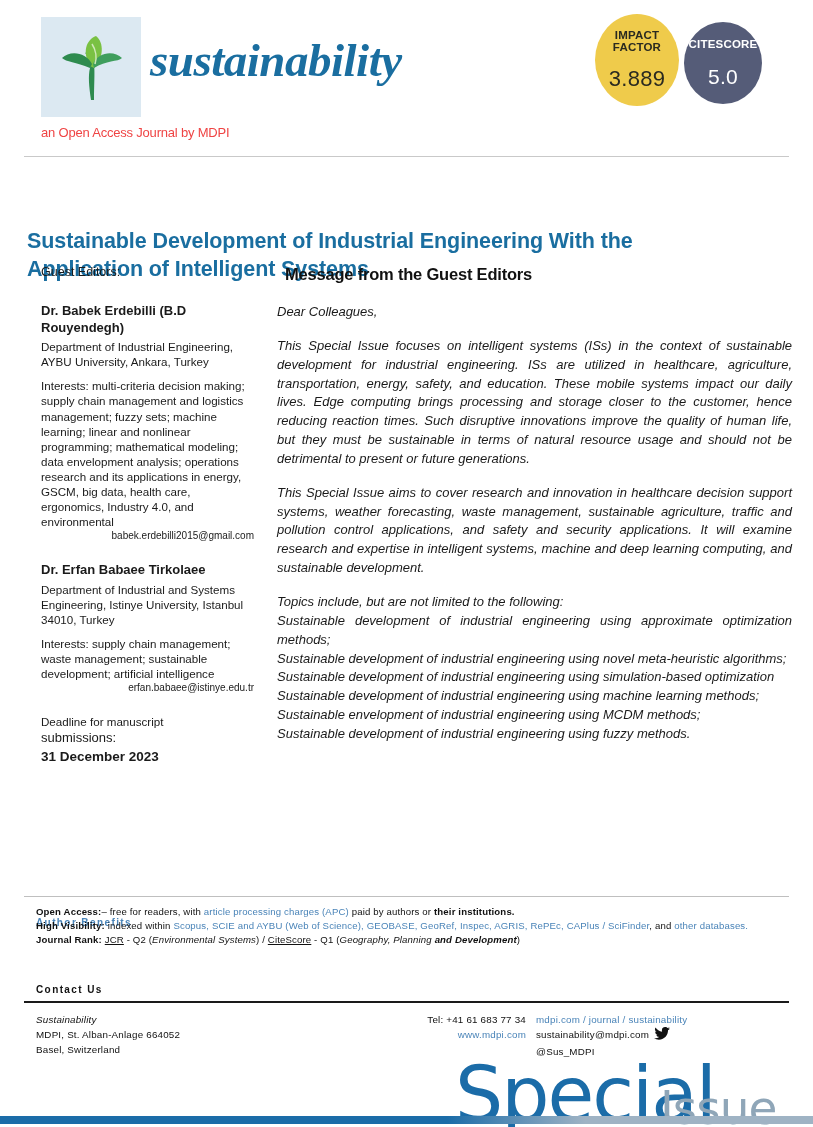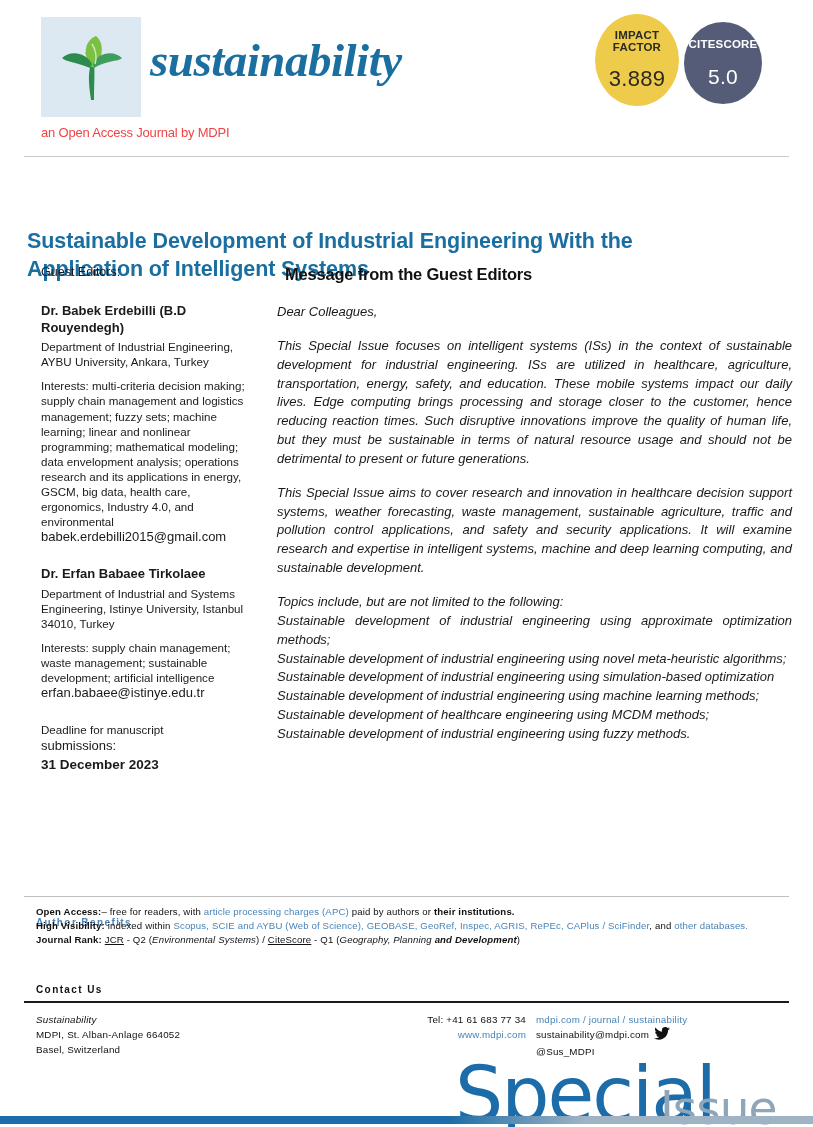--- a/index.html
+++ b/index.html
@@ -67,21 +67,21 @@
     font-size:16.5px;font-weight:bold;color:#111;letter-spacing:-0.2px;
   }
 
   .leftcol{
     position:absolute;left:41px;top:303px;width:213px;
     font-size:11.6px;line-height:1.3;color:#1a1a1a;
   }
   .ed-name{font-size:13px;font-weight:bold;line-height:1.28;margin-bottom:3px;}
   .ed-aff{margin-bottom:9px;}
   .ed-int{margin-bottom:0px;}
-  .ed-mail{font-size:13px;}
+  .ed-mail{font-size:10px;text-align:right;}
   .ed-block{margin-bottom:20px;}
   .deadline-lead{font-size:11.6px;margin-bottom:1px;}
   .deadline-sub{font-size:13px;margin-bottom:1px;}
   .deadline-date{font-size:13.5px;font-weight:bold;}
 
   .rightcol{
     position:absolute;left:277px;top:303px;width:515px;
     font-size:13px;line-height:1.45;color:#1a1a1a;
     text-align:justify;
     font-style:italic;
@@ -208,21 +208,21 @@
   <div class="rightcol">
     <p style="text-align:left;">Dear Colleagues,</p>
     <p>This Special Issue focuses on intelligent systems (ISs) in the context of sustainable development for industrial engineering. ISs are utilized in healthcare, agriculture, transportation, energy, safety, and education. These mobile systems impact our daily lives. Edge computing brings processing and storage closer to the customer, hence reducing reaction times. Such disruptive innovations improve the quality of human life, but they must be sustainable in terms of natural resource usage and should not be detrimental to present or future generations.</p>
     <p>This Special Issue aims to cover research and innovation in healthcare decision support systems, weather forecasting, waste management, sustainable agriculture, traffic and pollution control applications, and safety and security applications. It will examine research and expertise in intelligent systems, machine and deep learning computing, and sustainable development.</p>
     <div class="topics">
       <div class="t-line nojust">Topics include, but are not limited to the following:</div>
       <div class="t-line">Sustainable development of industrial engineering using approximate optimization methods;</div>
       <div class="t-line">Sustainable development of industrial engineering using novel meta-heuristic algorithms;</div>
       <div class="t-line">Sustainable development of industrial engineering using simulation-based optimization</div>
       <div class="t-line">Sustainable development of industrial engineering using machine learning methods;</div>
-      <div class="t-line nojust">Sustainable development of healthcare engineering using MCDM methods;</div>
+      <div class="t-line nojust">Sustainable envelopment of industrial engineering using MCDM methods;</div>
       <div class="t-line nojust">Sustainable development of industrial engineering using fuzzy methods.</div>
     </div>
   </div>
 
   <div class="ab-head">Author Benefits</div>
   <div class="ab-rule"></div>
   <div class="ab-body">
     <div><b>Open Access:</b><span>– free for readers, with </span><span class="lnk">article processing charges (APC)</span><span> paid by authors or </span><b>their institutions.</b></div>
     <div><b>High Visibility:</b><span> indexed within </span><span class="lnk">Scopus, SCIE and AYBU (Web of Science), GEOBASE, GeoRef, Inspec, AGRIS, RePEc, CAPlus / SciFinder</span><span>, and </span><span class="lnk">other databases.</span></div>
     <div><b>Journal Rank:</b> <span class="udl">JCR</span><span> - Q2 (</span><span class="ital">Environmental Systems</span><span>) / </span><span class="udl">CiteScore</span><span> - Q1 (</span><span class="ital">Geography, Planning </span><b class="ital">and Development</b><span>)</span></div>

